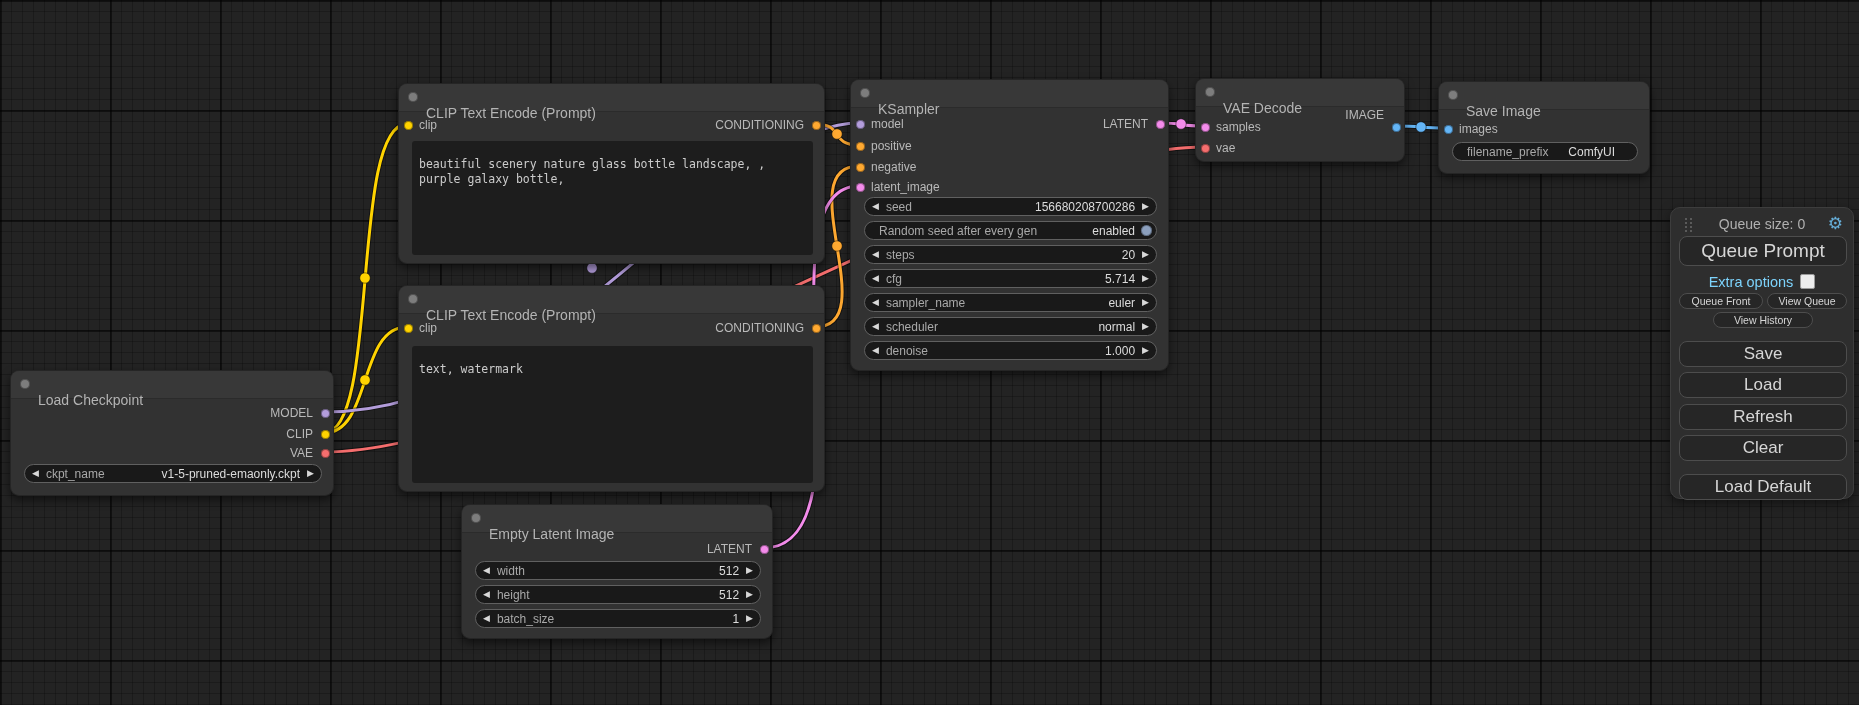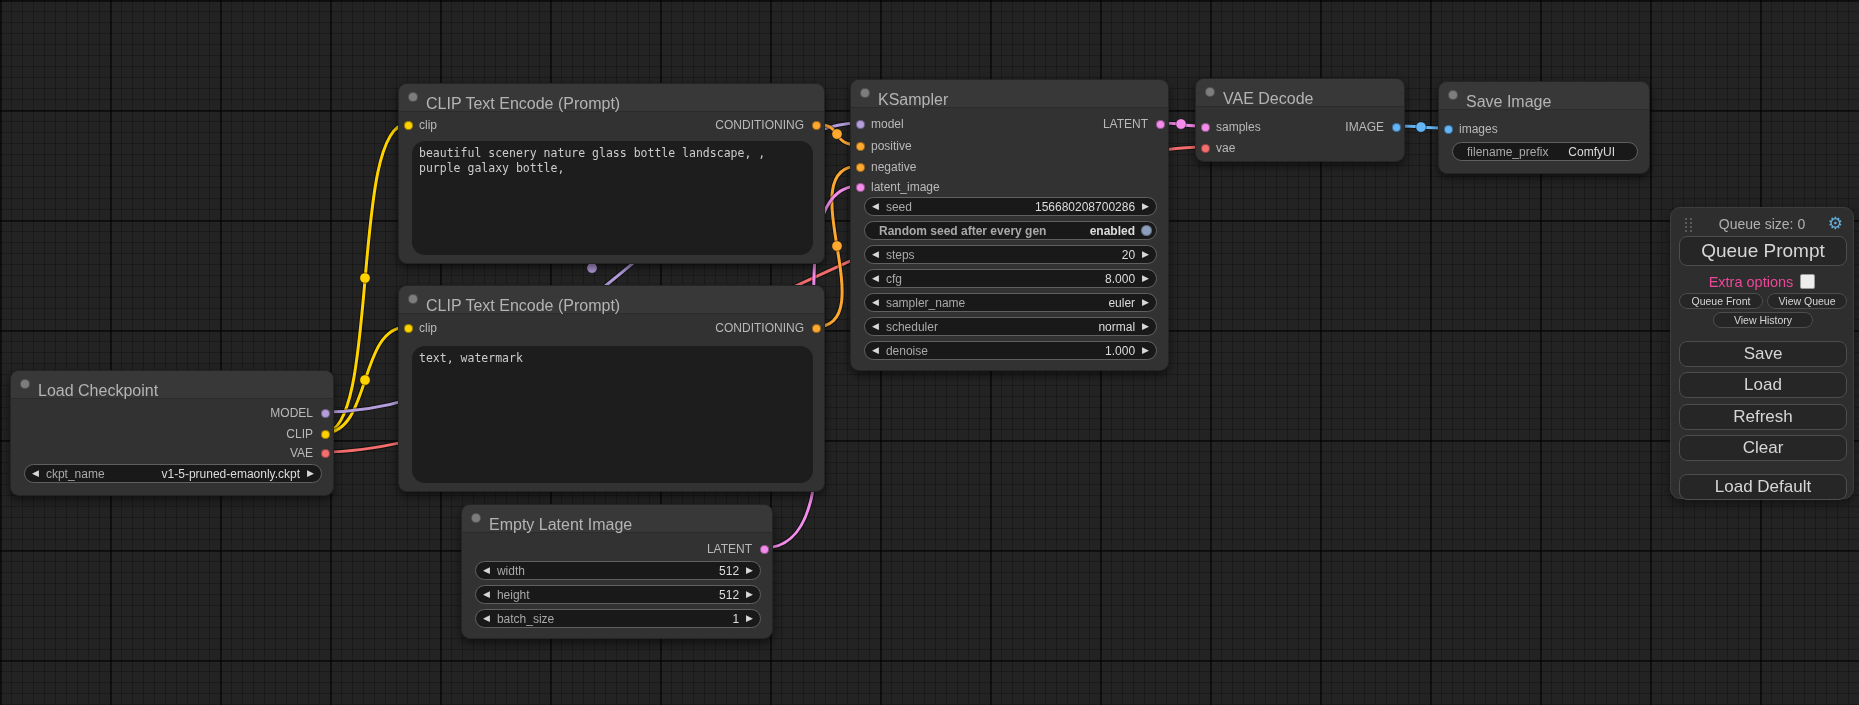--- a/index.html
+++ b/index.html
@@ -22,22 +22,22 @@
   }
   .node-header{
     position:absolute;left:0;top:0;right:0;height:27px;background:#383838;
     border-radius:8px 8px 0 0;border-bottom:1px solid #2b2b2b;
   }
   .collapse-dot{
     position:absolute;left:9px;top:8px;width:10px;height:10px;border-radius:50%;
     background:#7d7d7d;box-shadow:inset 0 0 0 1px rgba(0,0,0,.35);
   }
   .node-title{
-    position:absolute;left:27px;top:6px;height:27px;line-height:27px;
-    font-size:16px;color:#b4b4b4;white-space:nowrap;
+    position:absolute;left:27px;top:16px;height:27px;line-height:27px;
+    font-size:14px;color:#b4b4b4;white-space:nowrap;
   }
   .port-dot{
     position:absolute;width:9px;height:9px;border-radius:50%;
     box-shadow:inset 0 0 0 1px rgba(0,0,0,.4);
   }
   .port-label{
     position:absolute;font-size:12px;color:#b9b9b9;height:16px;line-height:16px;
     white-space:nowrap;
   }
   .port-label.out{text-align:center;}
@@ -50,22 +50,22 @@
   .widget .wlabel{color:#a9a9a9;white-space:nowrap;}
   .widget .wvalue{margin-left:auto;color:#dcdcdc;white-space:nowrap;}
   .widget.textkind .wlabel{padding-left:14px;}
   .widget.textkind .wvalue{padding-right:22px;}
   .widget.toggle .wlabel{padding-left:14px;}
   .toggle-circle{
     width:11px;height:11px;border-radius:50%;background:#8ca0be;
     margin:0 4px 0 6px;flex:0 0 auto;box-shadow:inset 0 0 0 1px rgba(0,0,0,.3);
   }
   .textarea{
-    position:absolute;box-sizing:border-box;background:#1d1d1d;border-radius:13px;
-    padding:5px 7px;font-family:"DejaVu Sans Mono",monospace;font-size:11.5px;
+    position:absolute;box-sizing:border-box;background:#1d1d1d;border-radius:3px;
+    padding:16px 7px;font-family:"DejaVu Sans Mono",monospace;font-size:11.5px;
     line-height:15px;color:#cccccc;white-space:pre-wrap;word-break:break-word;
   }
   
   #queue-panel{
     position:absolute;z-index:3;background:#2e2e2e;border:1px solid #3d3d3d;
     border-radius:10px;box-shadow:0 4px 12px rgba(0,0,0,.5);box-sizing:border-box;
   }
   .qp-title{
     position:absolute;top:8px;left:0;right:0;text-align:center;
     font-size:14px;color:#b0b0b0;
@@ -82,21 +82,21 @@
   .qp-btn{
     position:absolute;box-sizing:border-box;background:#262626;border:1px solid #4d4d4d;
     border-radius:8px;color:#d6d6d6;text-align:center;cursor:pointer;
     display:flex;align-items:center;justify-content:center;white-space:nowrap;
   }
   .qp-btn.big{left:8px;width:168px;height:26px;font-size:17px;}
   .qp-btn.small{height:16px;font-size:10.5px;border-radius:9px;}
   #btn-queue-prompt{left:8px;top:28px;width:168px;height:30px;font-size:19px;}
   .qp-extra{
     position:absolute;top:66px;left:0;right:0;text-align:center;
-    font-size:14.5px;color:#ec4899;
+    font-size:14.5px;color:#7dd3fc;
   }
   .qp-checkbox{
     display:inline-block;width:13px;height:13px;background:#ededed;border:1px solid #9a9a9a;
     border-radius:2px;vertical-align:-2px;margin-left:7px;
   }
 </style>
 </head>
 <body>
 
 <div id="canvas">
@@ -184,35 +184,35 @@
         <span class="port-dot" style="left: 4.5px; top: 102.5px; background: rgb(244, 140, 235);"></span>
         <span class="port-label" style="left: 20px; top: 99px;">latent_image</span>
         <span class="port-dot" style="left: 304.5px; top: 39.5px; background: rgb(244, 140, 235);"></span>
         <span class="port-label out" style="right: 20px; top: 36px;">LATENT</span>
         <div class="widget combo" style="left: 13px; width: 293px; top: 117px;">
           <span class="arrow">◀</span>
           <span class="wlabel">seed</span>
           <span class="wvalue">156680208700286</span>
           <span class="arrow">▶</span>
         </div>
-        <div class="widget toggle" style="left: 13px; width: 293px; top: 141px; font-weight: bold;">
+        <div class="widget toggle" style="left: 13px; width: 293px; top: 141px;">
           <span class="wlabel">Random seed after every gen</span>
           <span class="wvalue">enabled</span>
           <span class="toggle-circle"></span>
         </div>
         <div class="widget combo" style="left: 13px; width: 293px; top: 165px;">
           <span class="arrow">◀</span>
           <span class="wlabel">steps</span>
           <span class="wvalue">20</span>
           <span class="arrow">▶</span>
         </div>
         <div class="widget combo" style="left: 13px; width: 293px; top: 189px;">
           <span class="arrow">◀</span>
           <span class="wlabel">cfg</span>
-          <span class="wvalue">8.000</span>
+          <span class="wvalue">5.714</span>
           <span class="arrow">▶</span>
         </div>
         <div class="widget combo" style="left: 13px; width: 293px; top: 213px;">
           <span class="arrow">◀</span>
           <span class="wlabel">sampler_name</span>
           <span class="wvalue">euler</span>
           <span class="arrow">▶</span>
         </div>
         <div class="widget combo" style="left: 13px; width: 293px; top: 237px;">
           <span class="arrow">◀</span>
@@ -230,21 +230,21 @@
       <div class="node" style="left: 1195px; top: 78px; width: 210px; height: 84px;">
         <div class="node-header">
           <span class="collapse-dot"></span>
         </div>
         <div class="node-title">VAE Decode</div>
         <span class="port-dot" style="left: 4.5px; top: 43.5px; background: rgb(244, 140, 235);"></span>
         <span class="port-label" style="left: 20px; top: 40px;">samples</span>
         <span class="port-dot" style="left: 4.5px; top: 64.5px; background: rgb(245, 110, 110);"></span>
         <span class="port-label" style="left: 20px; top: 61px;">vae</span>
         <span class="port-dot" style="left: 195.5px; top: 43.5px; background: rgb(100, 181, 246);"></span>
-        <span class="port-label out" style="right: 20px; top: 40px; margin-left: 32px;">IMAGE</span>
+        <span class="port-label out" style="right: 20px; top: 28px; margin-left: 32px;">IMAGE</span>
       </div>
       <div class="node" style="left: 1438px; top: 81px; width: 212px; height: 93px;">
         <div class="node-header">
           <span class="collapse-dot"></span>
         </div>
         <div class="node-title">Save Image</div>
         <span class="port-dot" style="left: 4.5px; top: 42.5px; background: rgb(100, 181, 246);"></span>
         <span class="port-label" style="left: 20px; top: 39px;">images</span>
         <div class="widget textkind" style="left: 13px; width: 186px; top: 60px;">
           <span class="wlabel">filename_prefix</span>

